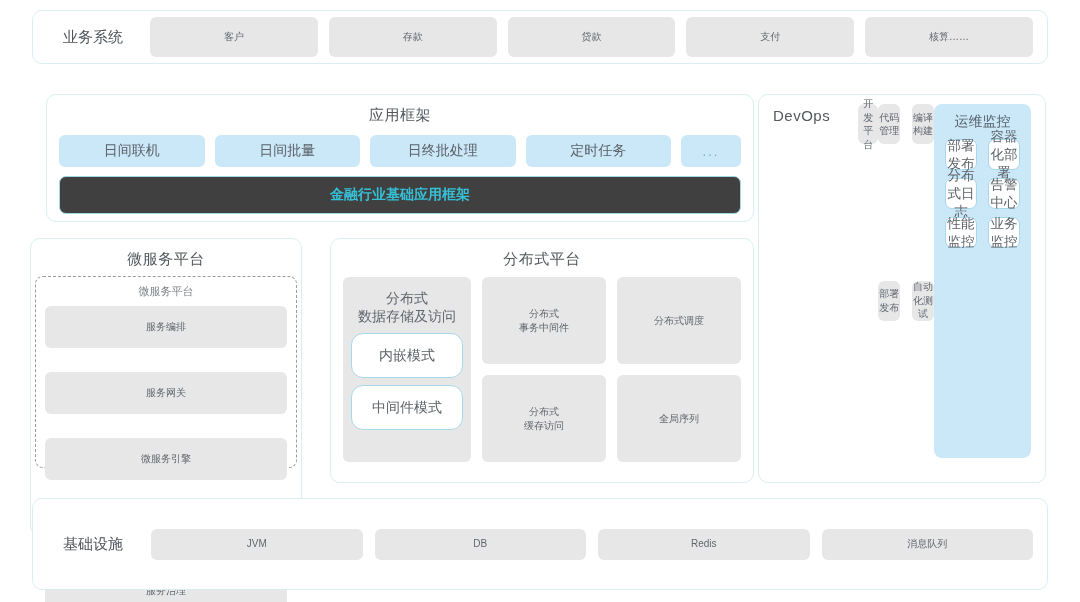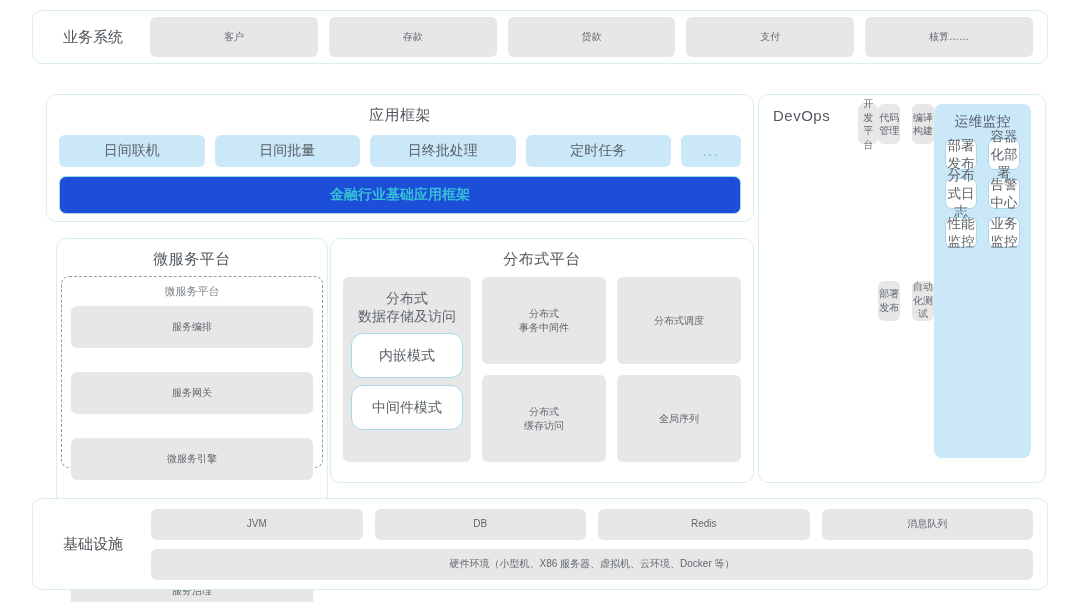--- a/index.html
+++ b/index.html
@@ -68,28 +68,28 @@
   #card-appframework{
     position:absolute;left:46px;top:94px;width:708px;height:128px;
     padding:9px 12px 10px;
   }
   #card-appframework .panel-title{margin:2px 0 10px;}
   #appframework-tiles{display:flex;gap:10px;height:32px;}
   #appframework-tiles .tile-blue{flex:1 1 0;}
   #appframework-tiles .tile-blue.dots{flex:0 0 60px;font-size:13px;letter-spacing:2px;color:#7fa8c0;}
   #framework-bar{
     margin-top:9px;height:36px;
-    border:1px solid #9fd9e4;border-radius:7px;background:#1d4ed8;
+    border:1px solid #9fd9e4;border-radius:7px;background:#404040;
     display:flex;align-items:center;justify-content:center;
     font-size:14px;font-weight:bold;color:#36c0d6;
   }
 
   
   #card-microservice{
-    position:absolute;left:56px;top:238px;width:272px;height:298px;
+    position:absolute;left:30px;top:238px;width:272px;height:298px;
     padding:8px 4px 10px;
   }
   #card-microservice .panel-title{margin:3px 0 7px;}
   #microservice-dashed{
     border:1px dashed #9b9b9b;border-radius:8px;
     padding:6px 9px 9px;box-sizing:border-box;height:192px;
   }
   #microservice-sublabel{
     text-align:center;font-size:11px;color:#7d838a;margin:1px 0 7px;
   }
@@ -251,17 +251,16 @@
 
   <div class="card" id="row-infra">
     <div id="infra-label">基础设施</div>
     <div id="infra-right">
       <div id="infra-top">
         <div class="tile">JVM</div>
         <div class="tile">DB</div>
         <div class="tile">Redis</div>
         <div class="tile">消息队列</div>
       </div>
-      <div class="tile" id="infra-hardware">硬件环境（小型机、X86 服务器、虚拟机、云环境、Docker 等）</div>
     </div>
   </div>
 
 </div>
 
 </body></html>

